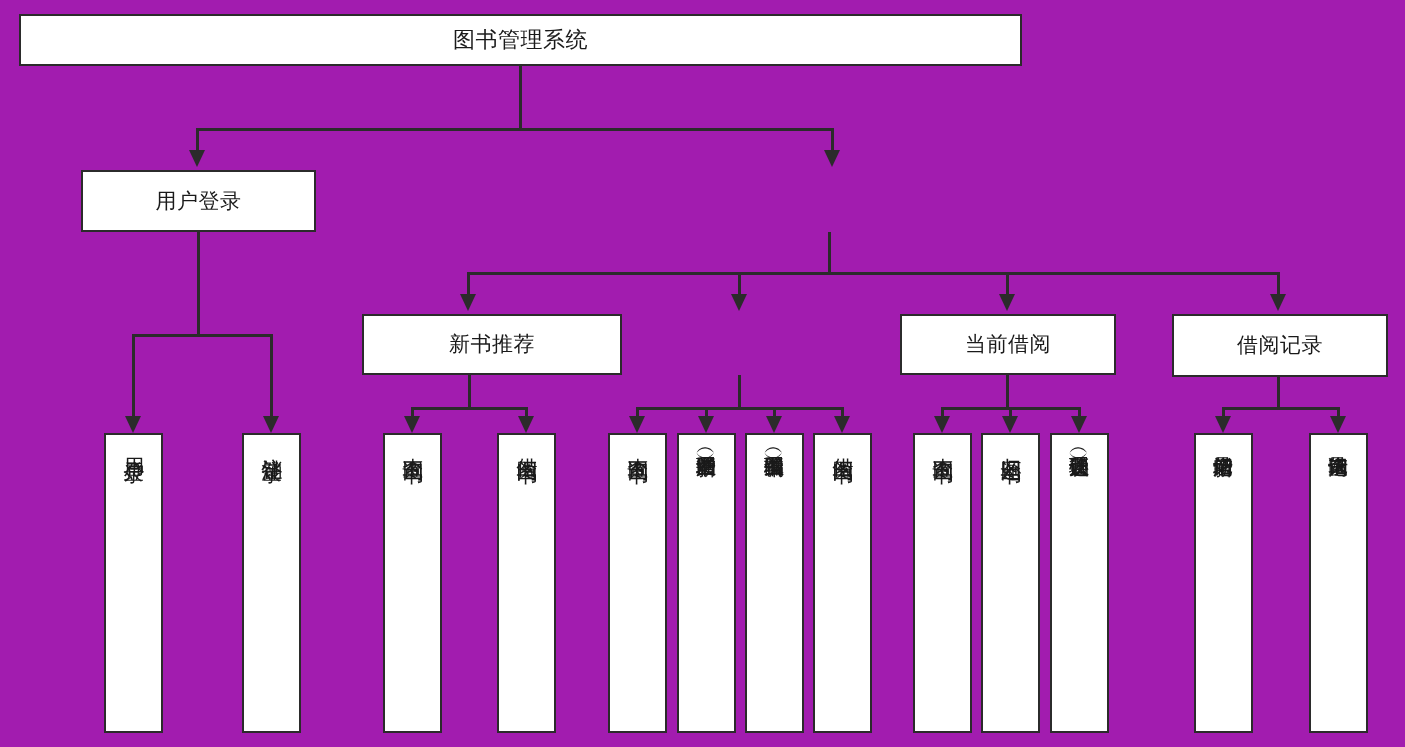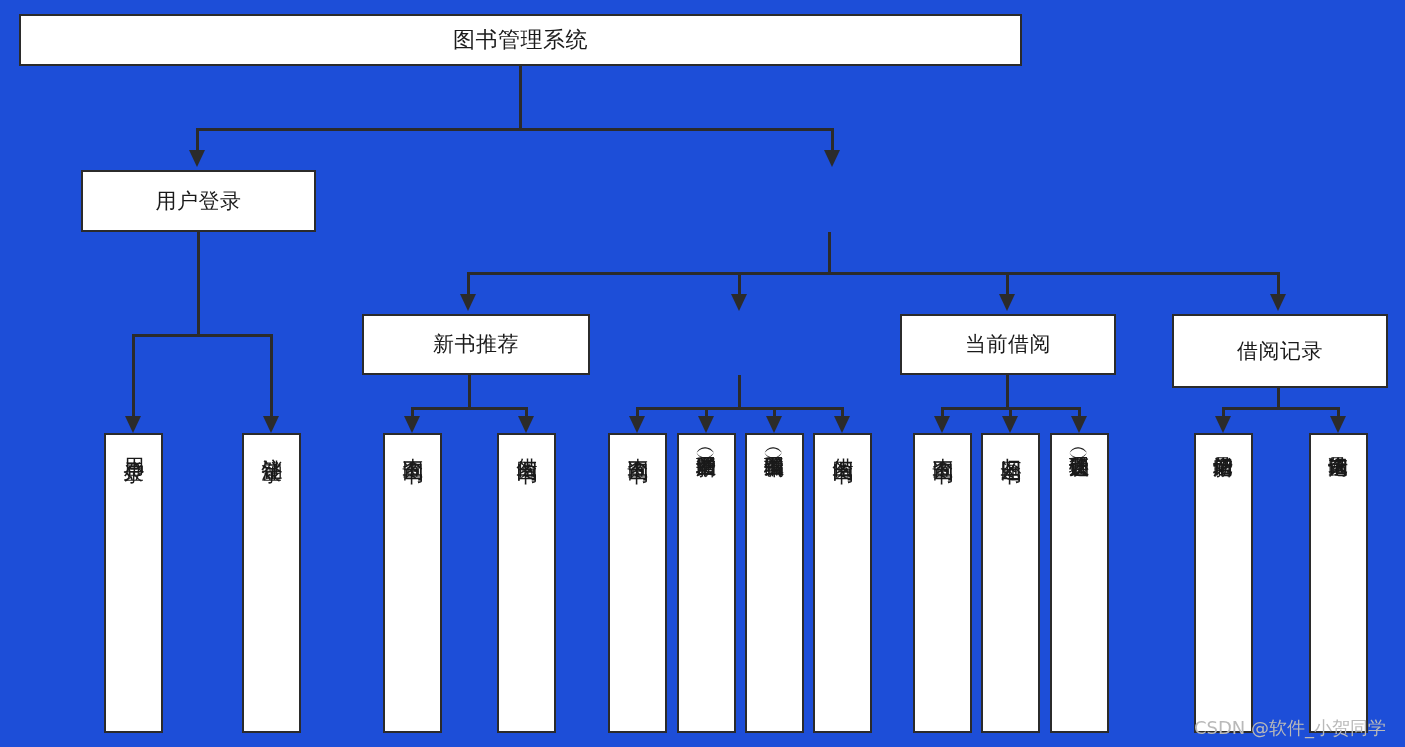--- a/index.html
+++ b/index.html
@@ -7,21 +7,21 @@
     padding: 0;
     background: #ffffff;
   }
   body {
     font-family: "DejaVu Sans", "Liberation Sans", sans-serif;
   }
   #canvas {
     position: relative;
     width: 1405px;
     height: 747px;
-    background: #1d4ed8;
+    background: #a21caf;
     overflow: hidden;
   }
   
   .node {
     position: absolute;
     box-sizing: border-box;
     border: 2.5px solid #2b2b2b;
     background: #ffffff;
     display: flex;
     align-items: center;
@@ -154,27 +154,27 @@
   <div class="arrow" style="left:1330px; top:416px;"></div>
 
   <div class="node root horiz" style="left:19px; top:14px; width:1003px; height:52px;">
     <span class="node-label">图书管理系统</span>
   </div>
 
   <div class="node horiz" style="left:81px; top:170px; width:235px; height:62px;">
     <span class="node-label">用户登录</span>
   </div>
 
-  <div class="node horiz" style="left:362px; top:314px; width:228px; height:61px;">
+  <div class="node horiz" style="left:362px; top:314px; width:260px; height:61px;">
     <span class="node-label">新书推荐</span>
   </div>
   <div class="node horiz" style="left:900px; top:314px; width:216px; height:61px;">
     <span class="node-label">当前借阅</span>
   </div>
-  <div class="node horiz" style="left:1172px; top:314px; width:216px; height:74px;">
+  <div class="node horiz" style="left:1172px; top:314px; width:216px; height:63px;">
     <span class="node-label">借阅记录</span>
   </div>
 
   <div class="node leaf" style="left:104px; top:433px; width:59px; height:300px;">
     <span class="node-label">用户登录</span>
   </div>
   <div class="node leaf" style="left:242px; top:433px; width:59px; height:300px;">
     <span class="node-label">注销登录</span>
   </div>
 
@@ -208,15 +208,14 @@
     <span class="node-label">确认归还（管理员）</span>
   </div>
 
   <div class="node leaf tall-text" style="left:1194px; top:433px; width:59px; height:300px;">
     <span class="node-label">新增借阅记录</span>
   </div>
   <div class="node leaf tall-text" style="left:1309px; top:433px; width:59px; height:300px;">
     <span class="node-label">查询借阅记录</span>
   </div>
 
-  <div id="watermark" style="left:1194px; top:716px;">CSDN @软件_小贺同学</div>
 
 </div>
 
 </body></html>

